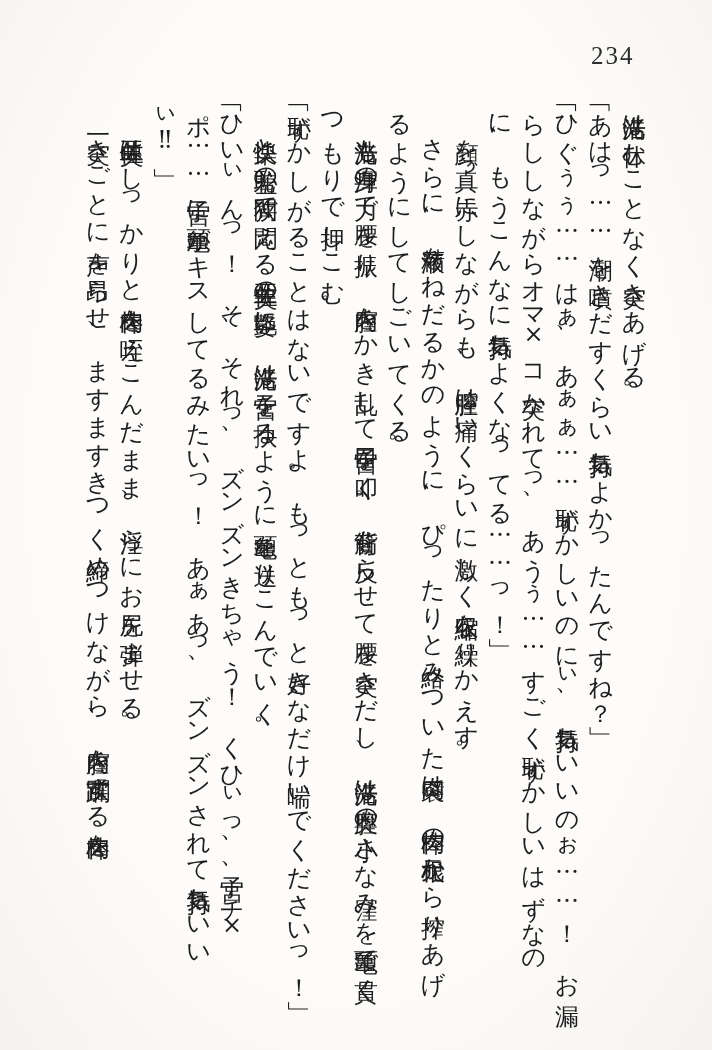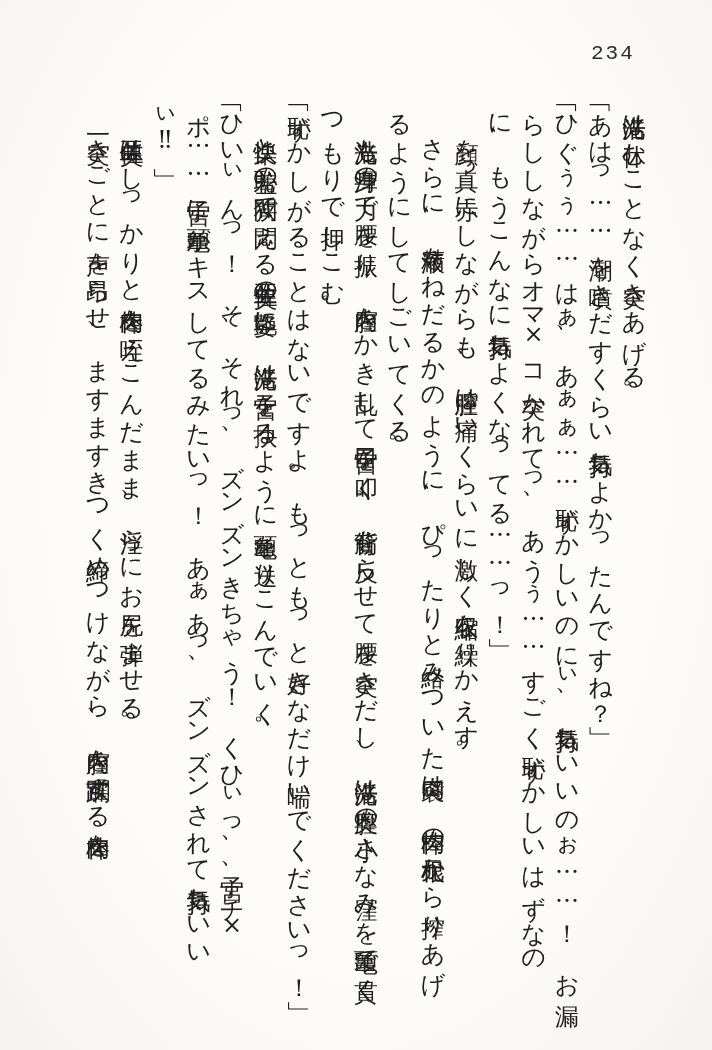--- a/index.html
+++ b/index.html
@@ -15,22 +15,22 @@
   }
   .scan-page {
     position: absolute;
     inset: 0;
     background: radial-gradient(ellipse at 50% 45%, #fdfcfa 60%, #f4f3f0 100%);
   }
   .page-number {
     position: absolute;
     top: 42px;
     left: 591px;
-    font-family: Liberation Mono, monospace;
-    font-size: 21px;
+    font-family: Liberation Serif, serif;
+    font-size: 25px;
     letter-spacing: 2px;
     color: #2d2d2d;
   }
   .page-text {
     position: absolute;
     top: 97px;
     right: 62px;
     height: 912px;
     writing-mode: vertical-rl;
     text-orientation: upright;

